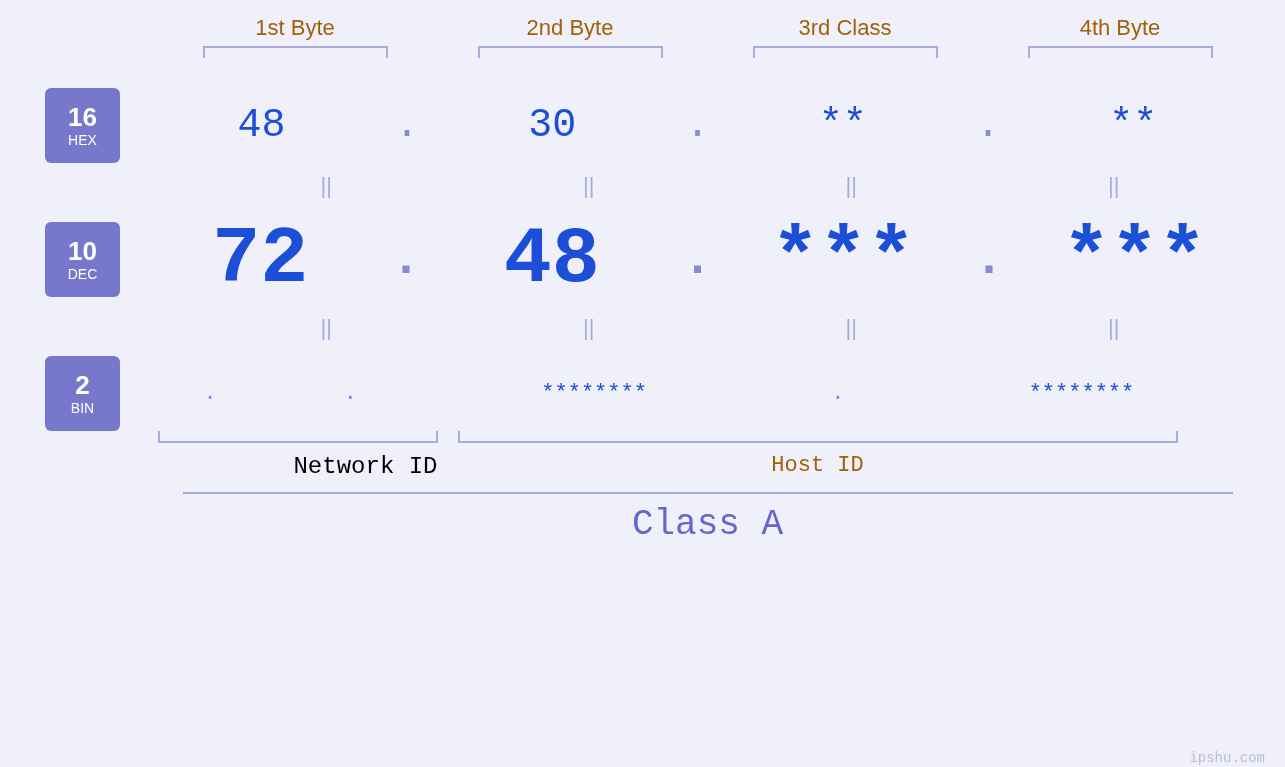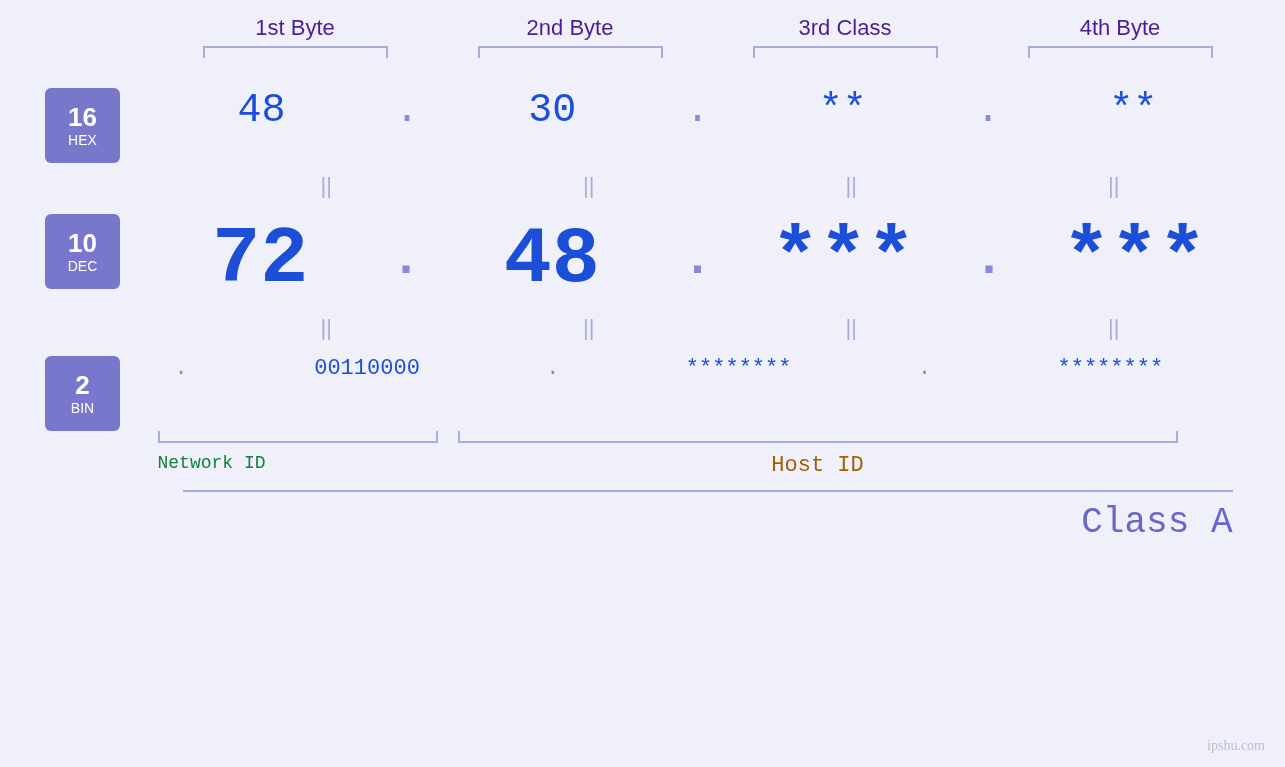--- a/index.html
+++ b/index.html
@@ -25,21 +25,21 @@
     
     .byte-headers {
       display: flex;
       width: 1100px;
       margin-left: 130px;
       margin-top: 15px;
       justify-content: space-around;
     }
 
     .byte-header {
-      color: #4c1d95;
+      color: #a16207;
       font-size: 22px;
       font-family: Arial, sans-serif;
       font-weight: normal;
       text-align: center;
       width: 220px;
     }
 
     
     .bracket-row {
       display: flex;
@@ -53,21 +53,21 @@
       width: 185px;
       height: 12px;
       border-top: 2px solid #aaaadd;
       border-left: 2px solid #aaaadd;
       border-right: 2px solid #aaaadd;
     }
 
     
     .data-row {
       display: flex;
-      align-items: flex-start;
+      align-items: center;
       width: 1285px;
       position: relative;
     }
 
     
     .badge {
       width: 75px;
       height: 75px;
       background-color: #7777cc;
       border-radius: 6px;
@@ -185,23 +185,23 @@
       margin-left: 20px;
     }
 
     .id-labels {
       display: flex;
       margin-top: 10px;
     }
 
     .network-id-label {
       width: 280px;
-      text-align: left;
-      color: #15803d;
-      font-size: 18px;
+      text-align: right;
+      color: #000000;
+      font-size: 24px;
       font-family: 'Courier New', Courier, monospace;
     }
 
     .host-id-label {
       width: 720px;
       text-align: center;
       color: #a16207;
       font-size: 22px;
       font-family: 'Courier New', Courier, monospace;
       margin-left: 20px;
@@ -213,35 +213,35 @@
       margin-left: 130px;
       margin-top: 12px;
     }
 
     .class-line {
       width: 1050px;
       border-top: 2px solid #aaaadd;
     }
 
     .class-label {
-      text-align: right;
+      text-align: center;
       color: #6666cc;
       font-size: 36px;
       font-family: 'Courier New', Courier, monospace;
       margin-top: 10px;
     }
 
     
     .watermark {
       position: absolute;
-      bottom: 13px;
+      bottom: 1px;
       right: 20px;
       color: #bbbbdd;
       font-size: 14px;
-      font-family: Liberation Serif, serif;
+      font-family: Liberation Mono, monospace;
     }
 
     
     .row-hex { margin-top: 30px; }
     .row-dec { margin-top: 10px; }
     .row-bin { margin-top: 10px; }
 
     .eq1 { margin-top: 5px; }
     .eq2 { margin-top: 5px; }
   </style>
@@ -310,21 +310,20 @@
     <span class="equals-sign">||</span>
   </div>
 
   <div class="data-row row-bin">
     <div class="badge">
       <span class="badge-number">2</span>
       <span class="badge-label">BIN</span>
     </div>
     <div class="values">
       <span class="dot bin-val">.</span>
-      <span class="byte-val bin-val">00110000</span>
       <span class="dot bin-val">.</span>
       <span class="byte-val bin-val">********</span>
       <span class="dot bin-val">.</span>
       <span class="byte-val bin-val">********</span>
     </div>
   </div>
 
   <div class="bottom-section">
     <div class="bottom-brackets">
       <div class="bottom-bracket-network"></div>

